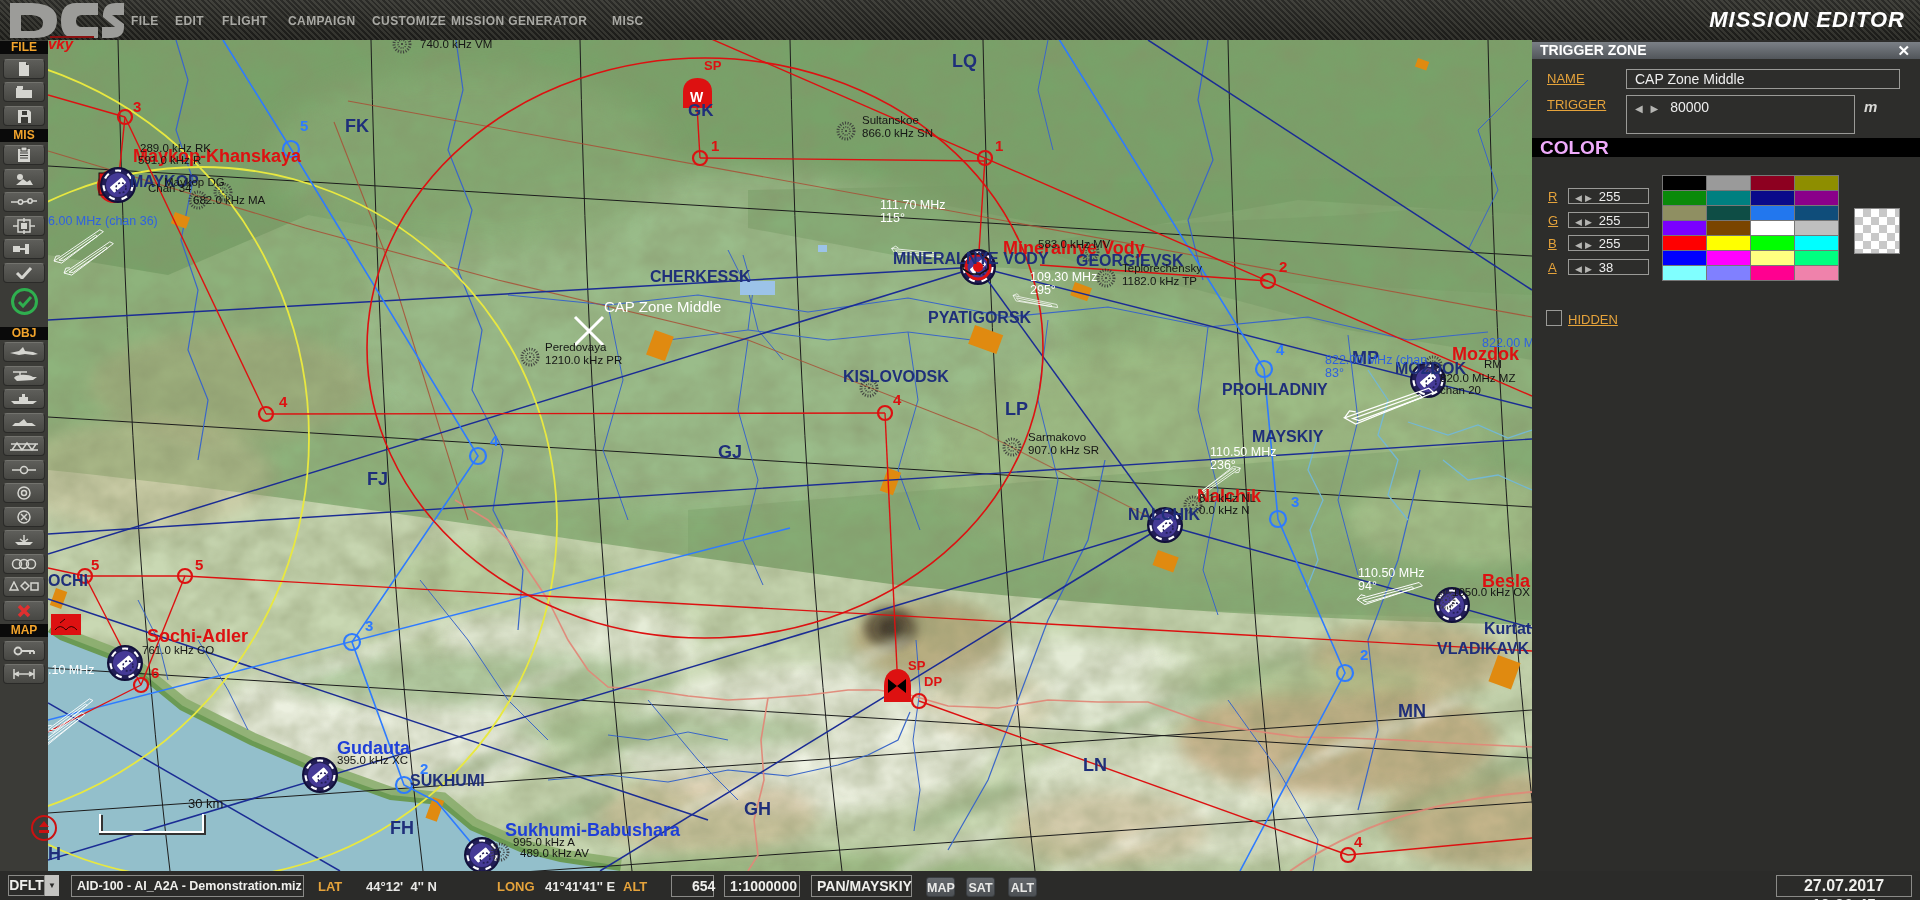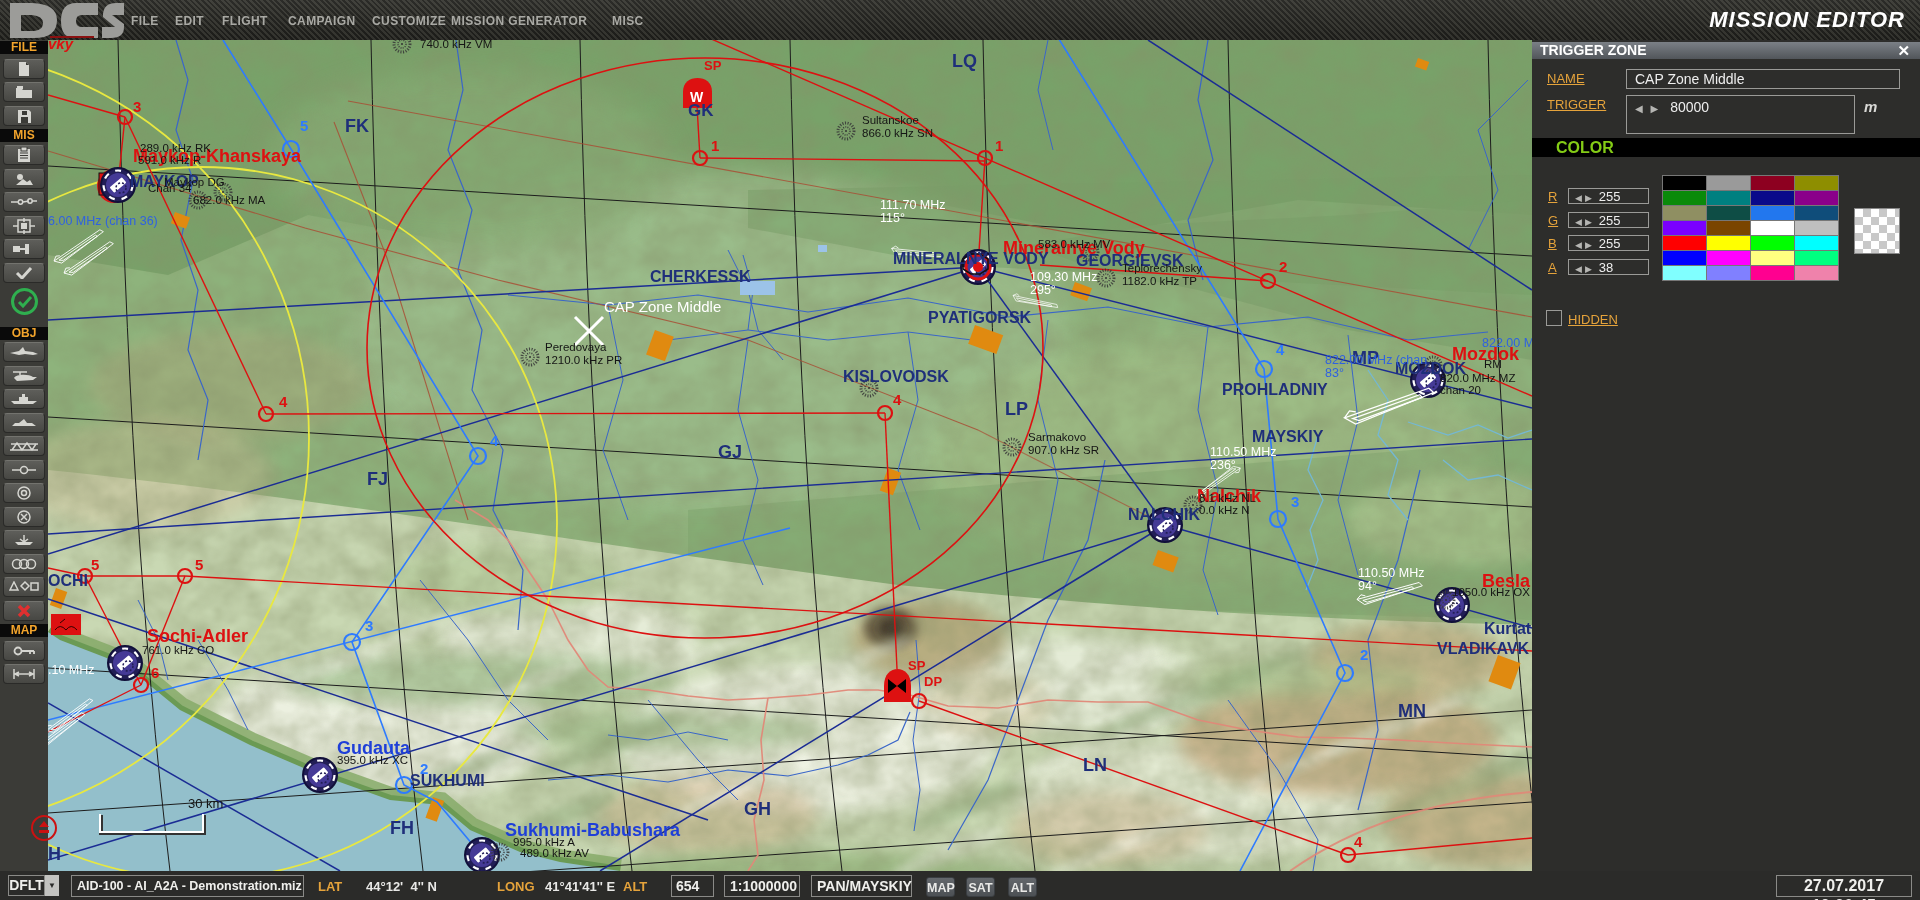--- a/index.html
+++ b/index.html
@@ -18,21 +18,21 @@
      background:linear-gradient(#5e5e5a,#474743); border:1px solid #2a2a28; border-top-color:#73736e;
      display:flex; align-items:center; justify-content:center; }
   #map { position:absolute; left:48px; top:40px; width:1484px; height:831px; background:#8fb286; overflow:hidden;}
   #panel { position:absolute; left:1532px; top:40px; width:388px; height:831px; background:#2d2d2b; font-size:13px;}
   #ptitle { position:absolute; left:0; top:2px; width:388px; height:17px;
      background:linear-gradient(#7b8086,#51555a); color:#fff; font-weight:bold; font-size:14px;
      line-height:17px; padding-left:8px; }
   .plab { position:absolute; color:#e5a33b; font-size:13px;text-decoration:underline; }
   .pinput { position:absolute; border:1px solid #9a9a97; color:#eee; font-size:14px; }
   #colorbar { position:absolute; left:0; top:98px; width:388px; height:19px; background:#000;
-     color:#84cc16; font-weight:bold; font-size:16px; line-height:19px; padding-left:24px;}
+     color:#f0abfc; font-weight:bold; font-size:19px; line-height:19px; padding-left:8px;}
   #bottombar { position:absolute; left:0; top:871px; width:1920px; height:29px; background:#2b2b29; }
   .bb { position:absolute; color:#e8e8e6; font-weight:bold; font-size:13px; }
   .bbox { position:absolute; border:1px solid #8a8a87; color:#efefec; font-weight:bold; font-size:13px; }
   .obb { position:absolute; color:#e5a33b; font-weight:bold; font-size:13px; }
   .bbtn { position:absolute; top:6px; width:29px; height:20px; background:linear-gradient(#64686c,#4c5054);
      border-radius:3px; color:#e9e9e7; font-weight:bold; font-size:12.5px; text-align:center; line-height:20px;
      border:1px solid #3a3e42;}
 </style>
 </head>
 <body>
@@ -649,21 +649,21 @@
   </div>
 <div id="bottombar">
   <div class="bbox" style="left:8px; top:4px; width:37px; height:21px; text-align:center; line-height:19px; font-size:14px;">DFLT</div>
   <div style="position:absolute; left:45px; top:4px; width:14px; height:21px; background:#c3c3c0; color:#2b2b29; font-size:8px; text-align:center; line-height:21px;">▼</div>
   <div class="bbox" style="left:71px; top:4px; width:233px; height:22px; line-height:20px; padding-left:5px; font-size:12.5px; letter-spacing:0px;">AID-100 - AI_A2A - Demonstration.miz</div>
   <span class="obb" style="left:318px; top:8px;">LAT</span>
   <span class="bb" style="left:366px; top:8px;">44°12'&nbsp; 4'' N</span>
   <span class="obb" style="left:497px; top:8px;">LONG</span>
   <span class="bb" style="left:545px; top:8px;">41°41'41'' E</span>
   <span class="obb" style="left:623px; top:8px;">ALT</span>
-  <div class="bbox" style="left:671px; top:4px; width:43px; height:22px; line-height:20px; padding-left:4px; font-size:14px;">654</div>
+  <div class="bbox" style="left:671px; top:4px; width:43px; height:22px; line-height:20px; padding-left:20px; font-size:14px;">654</div>
   <div class="bbox" style="left:724px; top:4px; width:76px; height:22px; line-height:20px; padding-left:5px; font-size:14px;">1:1000000</div>
   <div class="bbox" style="left:811px; top:4px; width:101px; height:22px; line-height:20px; padding-left:5px; font-size:14px;">PAN/MAYSKIY</div>
   <div class="bbtn" style="left:926px;">MAP</div>
   <div class="bbtn" style="left:966px;">SAT</div>
   <div class="bbtn" style="left:1008px;">ALT</div>
   <div class="bbox" style="left:1776px; top:4px; width:136px; height:22px; line-height:20px; text-align:center; font-size:16px;">27.07.2017 12:26:45</div>
 </div>
 <svg style="position:absolute;left:29px;top:813px;z-index:5" width="30" height="30">
     <circle cx="15" cy="15" r="12" fill="none" stroke="#cc1111" stroke-width="2"></circle>
     <path d="M10 14 L15 8 L20 14 Z M10 17 h10 v3 h-10 Z" fill="#cc1111"></path>

